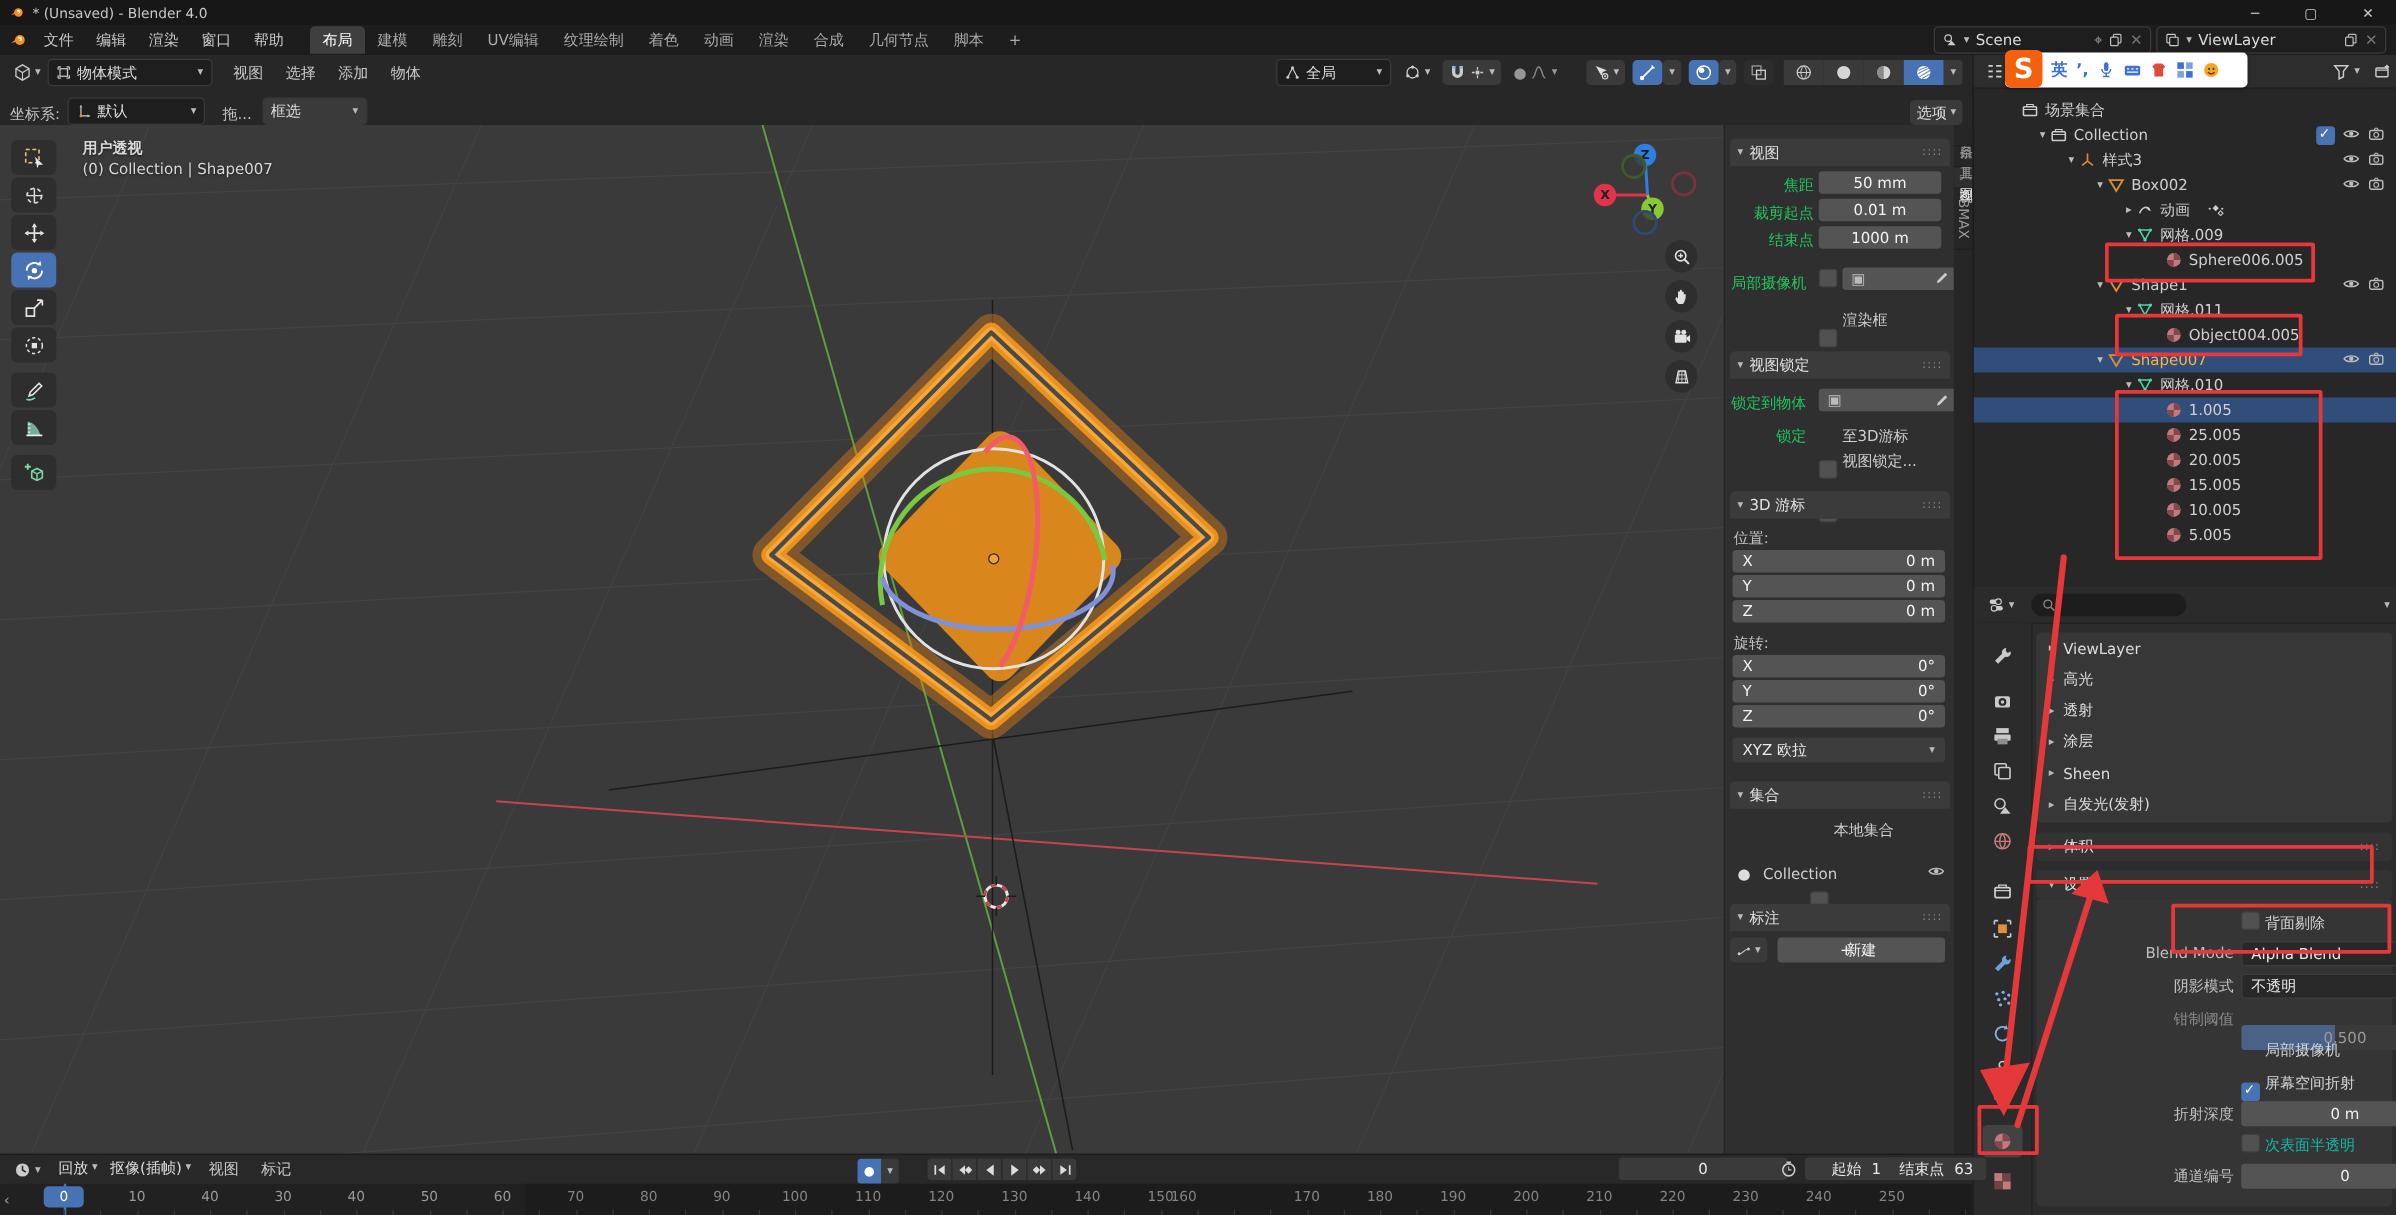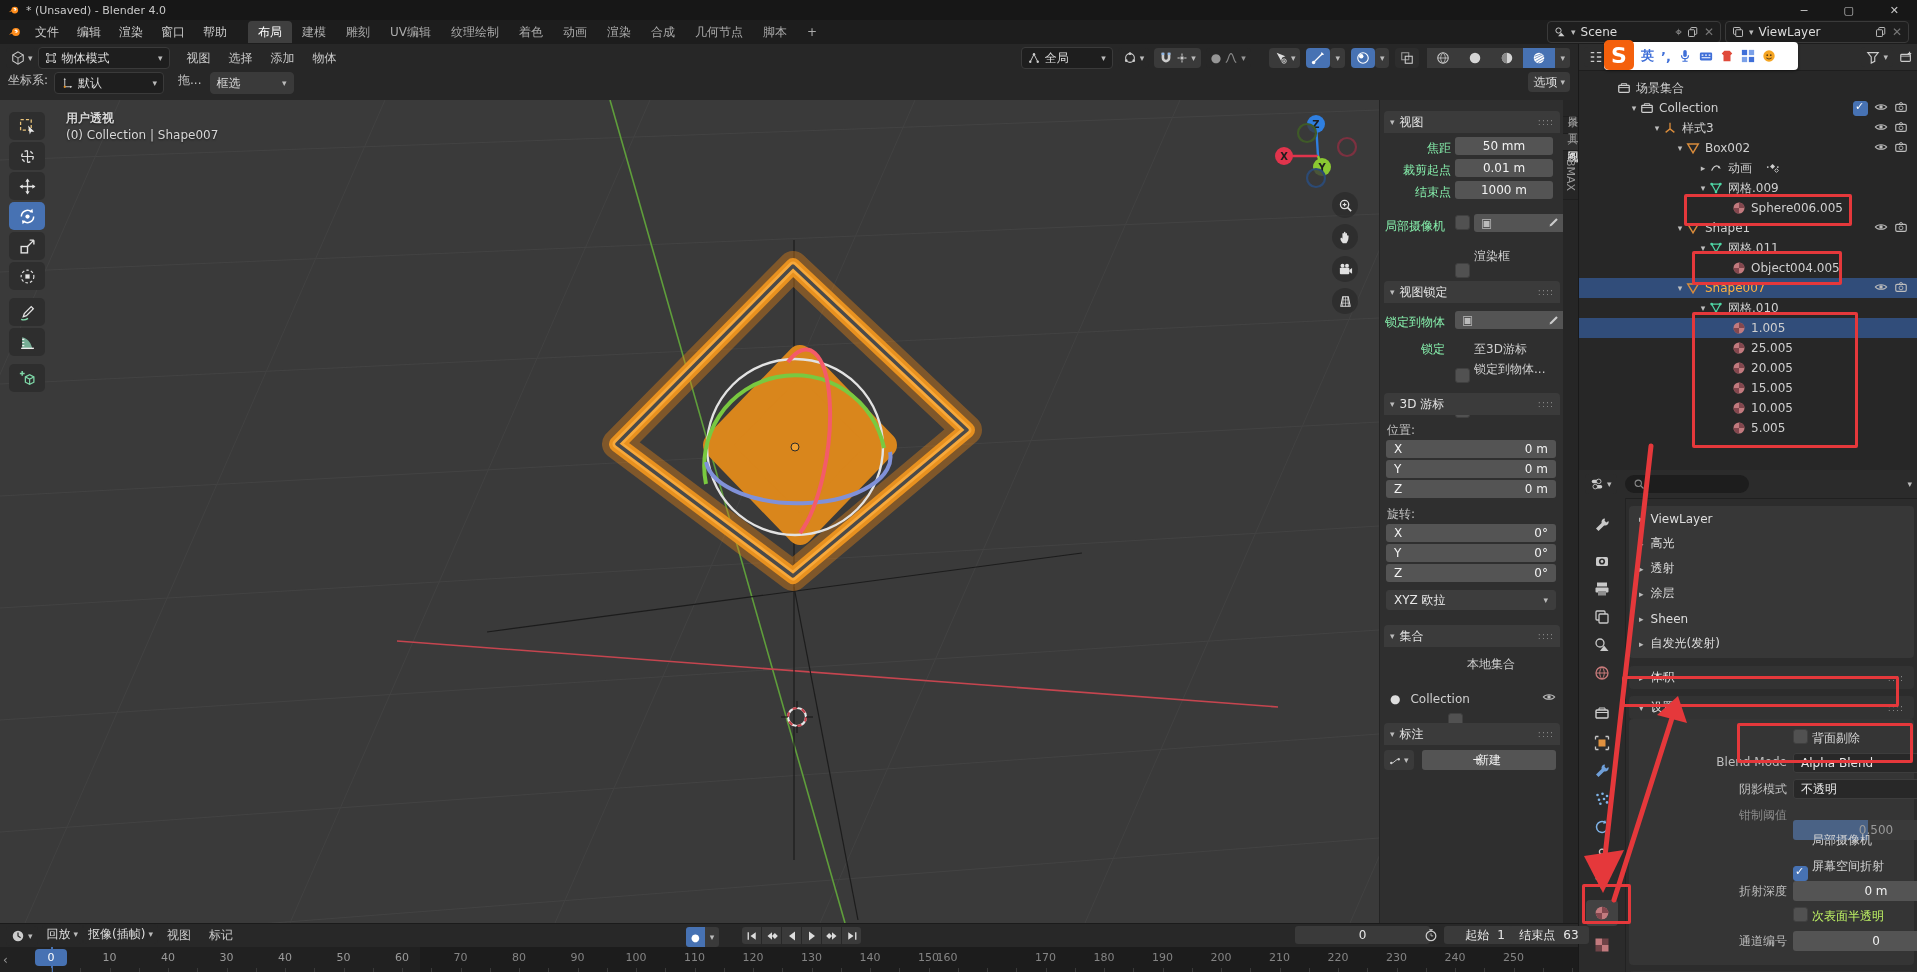--- a/index.html
+++ b/index.html
@@ -9,39 +9,39 @@
   .row{display:flex;align-items:center;}
   .ic{width:14px;height:14px;flex:none;}
   .ic.sm{width:12px;height:12px;}
   
   #titlebar{left:0;top:0;width:1917px;height:20px;background:#171717;display:flex;align-items:center;color:#c9c9c9;font-size:11px;}
   #menubar{left:0;top:20px;width:1917px;height:24px;background:#1d1d1d;display:flex;align-items:center;}
   .menu-item{padding:0 9px;color:#c9c9c9;line-height:24px;}
   .ws-tab{padding:0 10px;color:#ababab;line-height:22px;border-radius:4px 4px 0 0;}
   .ws-tab.active{background:#3f3f3f;color:#fff;}
   #vp-header{left:0;top:44px;width:1578px;height:28px;background:#272727;display:flex;align-items:center;border-bottom:1px solid #1f1f1f;}
-  #tool-row{left:0;top:72px;width:1578px;height:28px;background:#272727;display:flex;align-items:flex-start;border-bottom:1px solid #1f1f1f;}
+  #tool-row{left:0;top:72px;width:1578px;height:28px;background:#272727;display:flex;align-items:flex-end;border-bottom:1px solid #1f1f1f;}
   .dd{background:#1e1e1e;border:1px solid #3a3a3a;border-radius:4px;height:20px;display:flex;align-items:center;gap:5px;padding:0 6px;color:#ddd;}
   .hbtn{background:#3a3a3a;border-radius:4px;height:20px;display:flex;align-items:center;gap:3px;padding:0 5px;color:#ddd;}
   .hbtn.blue{background:#4772b3;color:#fff;}
   .chev{font-size:9px;color:#bbb;}
   
   #viewport{left:0;top:100px;width:1578px;height:823px;background:#3a3a3a;overflow:hidden;}
   .vp-label{color:#d8d8d8;font-size:12px;text-shadow:0 1px 2px #0008;}
   
   .tbtn{width:36px;height:28px;background:#2e2e2e;border-radius:5px;margin-bottom:2px;display:flex;align-items:center;justify-content:center;}
   .tbtn.active{background:#4772b3;}
   .tbtn .ic{width:17px;height:17px;}
   .tb-gap{height:6px;}
   .navbtn{width:26px;height:26px;border-radius:50%;background:rgba(40,40,40,.65);display:flex;align-items:center;justify-content:center;margin-bottom:6px;}
   
   #npanel{left:1379px;top:100px;width:184px;height:823px;background:#2f2f2f;border-left:1px solid #242424;}
   .nsec-h{background:#3b3b3b;height:22px;display:flex;align-items:center;gap:5px;padding:0 6px;color:#e3e3e3;border-radius:4px 4px 0 0;margin-top:5px;}
   .nsec-h .dots{margin-left:auto;color:#8a8a8a;font-size:9px;letter-spacing:1px;}
-  .nlabel{color:#86efac;text-align:right;}
+  .nlabel{color:#22c55e;text-align:right;}
   .nfield{background:#545454;border-radius:3px;height:18px;color:#f2f2f2;display:flex;align-items:center;justify-content:center;}
   .nfield.l{justify-content:flex-start;padding:0 7px;}
   .chk{width:13px;height:13px;border-radius:3px;background:#515151;border:1px solid #404040;flex:none;position:relative;}
   .chk.on{background:#4772b3;border-color:#4772b3;}
   .chk.on:after{content:"✓";position:absolute;left:1px;top:-2px;color:#fff;font-size:11px;}
   #ntabs{left:1563px;top:100px;width:15px;height:823px;background:#262626;}
   .ntab{writing-mode:vertical-rl;color:#9a9a9a;font-size:11px;padding:8px 1px;border-bottom:1px solid #1f1f1f;}
   .ntab.active{background:#2f2f2f;color:#e8e8e8;}
   
   #outliner{left:1578px;top:44px;width:339px;height:426px;background:#272727;border-left:1px solid #191919;}
@@ -486,21 +486,21 @@
       <div class="nfield l abs" style="left:75px;top:211px;width:98px;justify-content:space-between">
         <span style="color:#bbb">▣</span>
         <svg class="ic sm" viewBox="0 0 16 16">
           <path d="M2 14l3-1 8-8-2-2-8 8Z" fill="#ccc"></path>
         </svg>
       </div>
       <div class="nlabel abs" style="left:0px;top:241px;width:65px">锁定</div>
       <div class="chk abs" style="left:75px;top:238px"></div>
       <div class="abs" style="left:94px;top:241px">至3D游标</div>
       <div class="chk abs" style="left:75px;top:258px"></div>
-      <div class="abs" style="left:94px;top:261px">锁定到物体...</div>
+      <div class="abs" style="left:94px;top:261px">视图锁定...</div>
       <div class="nsec-h abs" style="left:4px;top:288px;width:176px;box-sizing:border-box">
         <span class="chev">▾</span>
         <span>3D 游标</span>
         <span class="dots">::::</span>
       </div>
       <div class="abs" style="left:7px;top:322px;color:#c3c3c3">位置:</div>
       <div class="nfield abs" style="left:6px;top:340px;width:170px;justify-content:space-between;padding:0 8px;box-sizing:border-box">
         <span>X</span>
         <span>0 m</span>
       </div>
@@ -1038,21 +1038,21 @@
             <span>0.500</span>
           </div>
           <div class="chk on abs" style="left:164px;top:112px"></div>
           <div class="abs" style="left:183px;top:113px;color:#d5d5d5">局部摄像机</div>
           <div class="chk abs" style="left:164px;top:138px"></div>
           <div class="abs" style="left:183px;top:139px;color:#d5d5d5">屏幕空间折射</div>
           <div class="plabel abs" style="left:48px;top:164px">折射深度</div>
           <div class="pctl pfield" style="top:162px">
             <span style="margin:0 auto">0 m</span>
           </div>
-          <div class="abs" style="left:183px;top:189px;color:#bef264">次表面半透明</div>
+          <div class="abs" style="left:183px;top:189px;color:#14b8a6">次表面半透明</div>
           <div class="plabel abs" style="left:48px;top:214px">通道编号</div>
           <div class="pctl pfield" style="top:212px">
             <span style="margin:0 auto">0</span>
           </div>
         </div>
         <div class="pstrip" style="top:473px"></div>
       </div>
   </div>
 
   <div id="timeline" class="abs">

